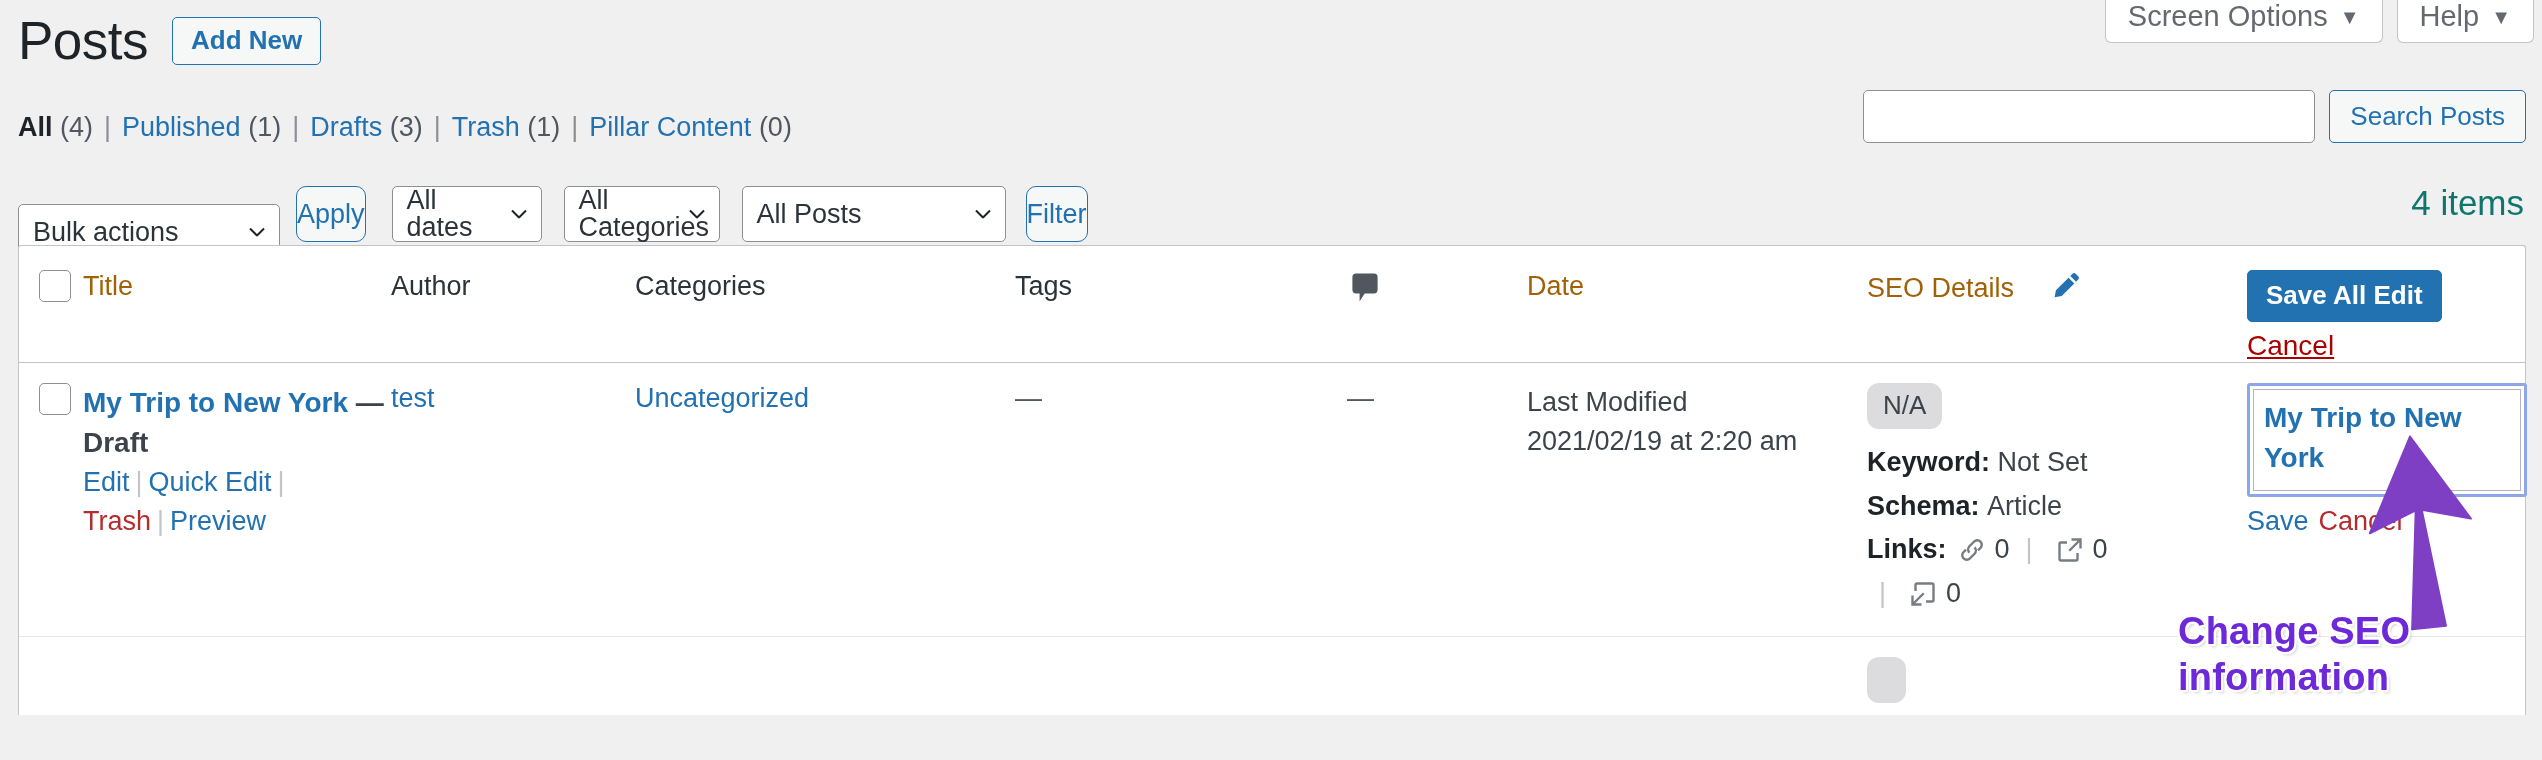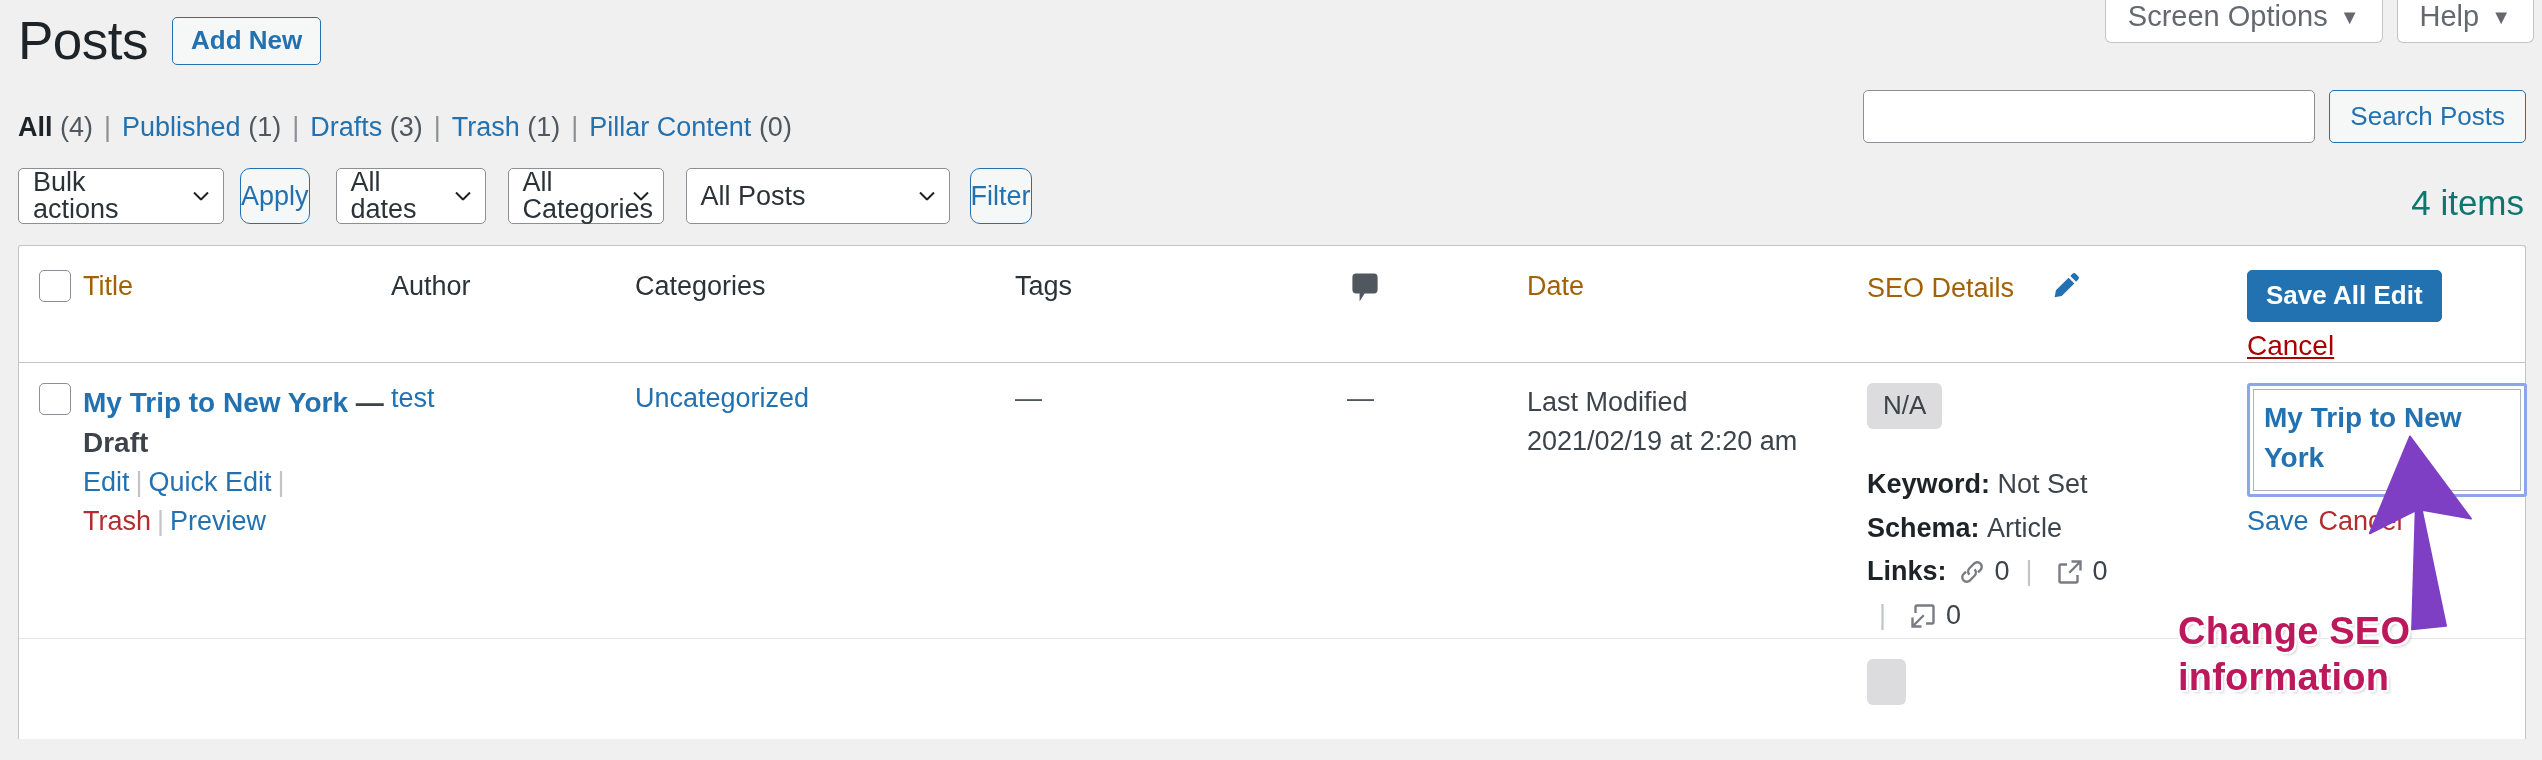--- a/index.html
+++ b/index.html
@@ -116,21 +116,21 @@
     position: relative;
     cursor: pointer;
     line-height: 1;
   }
   .wp-select .chev {
     position: absolute; right: 14px; top: 50%;
     width: 16px; height: 9px;
     transform: translateY(-50%);
   }
   .wp-select .chev svg { display:block; }
-  .sel-bulk { width: 206px; }
+  .sel-bulk { width: 262px; margin-top: 36px; }
   .sel-dates { width: 150px; min-width: 150px; padding-right: 48px; }
   .sel-cats { width: 156px; min-width: 156px; padding-right: 48px; }
   .sel-posts { width: 264px; padding-right: 48px; }
   .btn-outline {
     border: 1px solid #2271b1;
     color: #2271b1;
     background: #f6f7f7;
     border-radius: 10px;
     font-size: 27px;
     height: 56px;
@@ -243,25 +243,25 @@
   .row-actions .pipe { color: #c3c4c7; margin: 0 6px; }
 
   .cell-link { font-size: 27px; color: #2271b1; text-decoration: none; cursor: pointer; }
   .cell-dash { font-size: 27px; color: #50575e; }
   .cell-date { font-size: 27px; color: #3c434a; line-height: 1.45; }
 
   .seo-badge {
     display: inline-block;
     background: #dcdcde;
     color: #3c434a;
-    border-radius: 6px;
+    border-radius: 12px;
     font-size: 26px;
     padding: 9px 16px 11px 16px;
     line-height: 1;
-    margin-bottom: 34px;
+    margin-bottom: 12px;
   }
   .seo-line {
     font-size: 27px;
     color: #3c434a;
     line-height: 1.62;
     display: flex; align-items: center; flex-wrap: wrap;
   }
   .seo-line b { color: #1d2327; }
   .seo-line .lk { margin: 0 8px 0 10px; display: inline-flex; align-items: center; }
   .seo-line .num { margin-right: 4px; }
@@ -294,21 +294,21 @@
   .annot-arrow {
     position: absolute;
     left: 2340px; top: 432px;
     pointer-events: none;
   }
   .annot-text {
     position: absolute;
     left: 2178px; top: 608px;
     font-size: 38px;
     font-weight: 700;
-    color: #be185d;
+    color: #6d28d9;
     line-height: 1.22;
     letter-spacing: 0.2px;
     text-shadow:
       -2px -2px 0 #fff,  2px -2px 0 #fff,
       -2px  2px 0 #fff,  2px  2px 0 #fff,
        0   -2px 0 #fff,  0    2px 0 #fff,
       -2px  0   0 #fff,  2px  0   0 #fff,
        3px  3px 3px rgba(0,0,0,.18);
     pointer-events: none;
     width: 330px;

